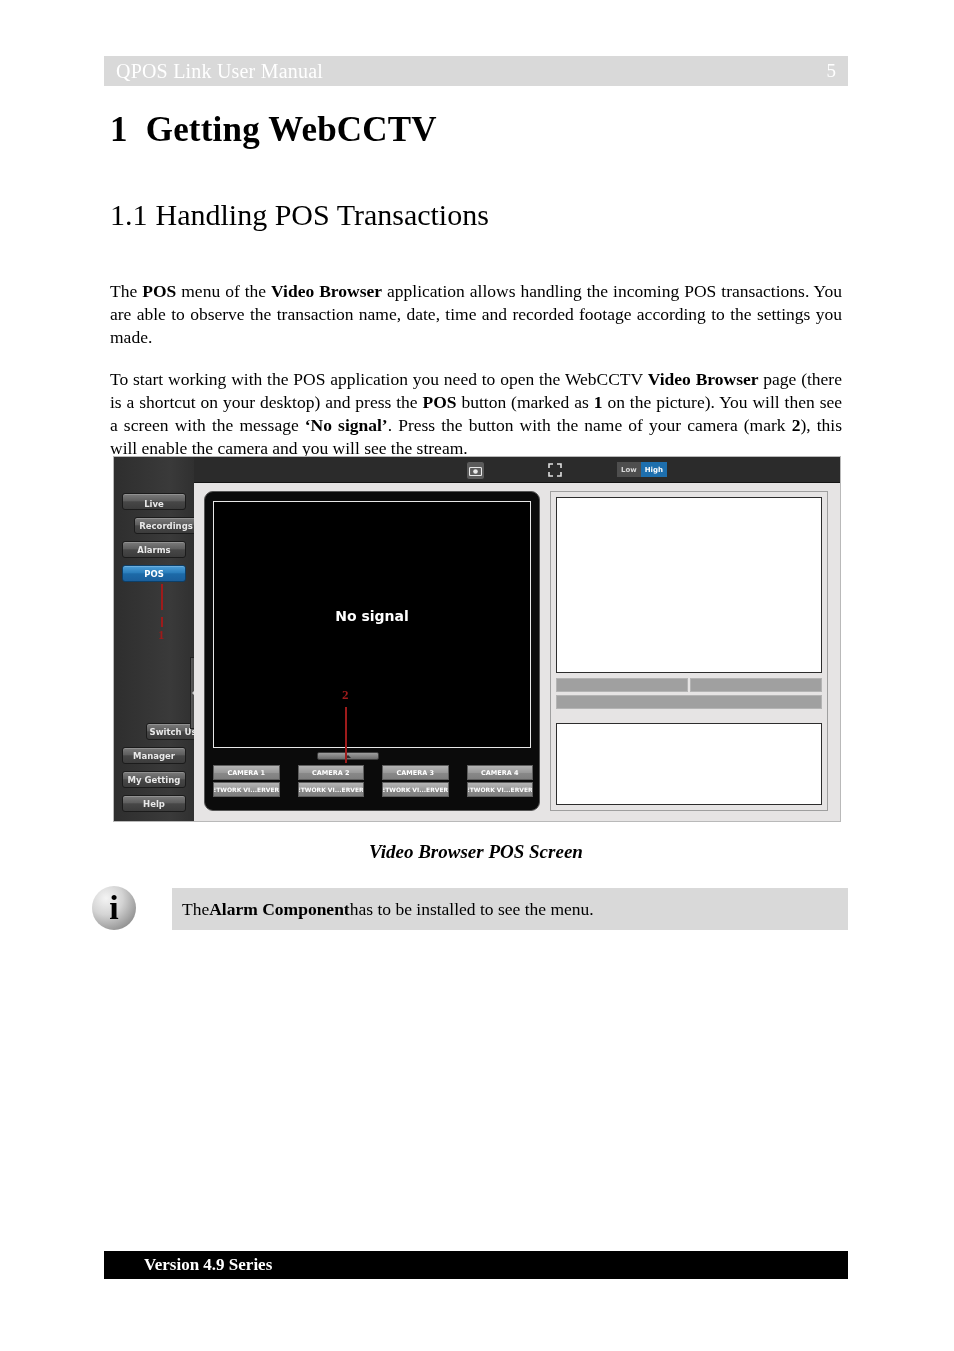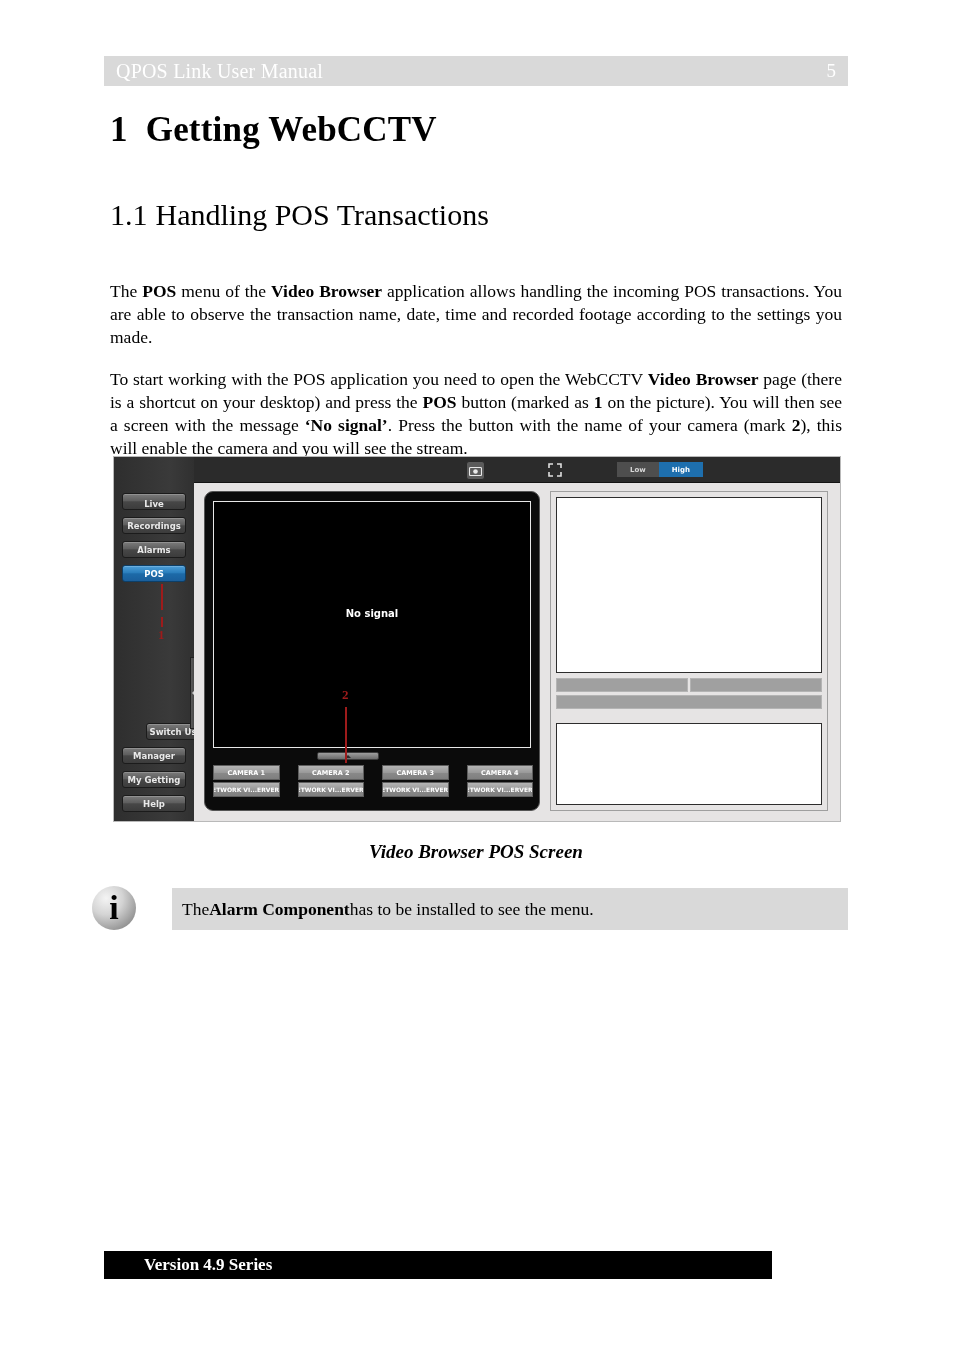--- a/index.html
+++ b/index.html
@@ -115,21 +115,21 @@
     box-shadow: inset 0 1px 0 rgba(255,255,255,.18);
     box-sizing: border-box;
     white-space: nowrap;
   }
   .nav-btn.active {
     background: linear-gradient(to bottom, #4e9fd8 0%, #2a7ebc 45%, #1d6aa8 52%, #1a5f9b 100%);
     color: #ffffff;
     border-color: #0d3f68;
   }
   #nav0 { top: 36px; align-items: flex-end; }
-  #nav1 { top: 60px; }
+  #nav1 { top: 60px; margin-left: 12px; }
   #nav2 { top: 84px; }
   #nav3 { top: 108px; }
   #nav4 { top: 266px; margin-left: 24px; }
   #nav5 { top: 290px; }
   #nav6 { top: 314px; }
   #nav7 { top: 338px; }
 
   
   .ann-line {
     position: absolute;
@@ -201,21 +201,21 @@
   #tb-fullscreen { left: 352px; background: transparent; }
   .tb-quality {
     position: absolute;
     top: 5px;
     height: 15px;
     display: flex;
     align-items: stretch;
   }
   #tb-quality { left: 423px; }
   .q-btn {
-    padding: 0 13px;
+    padding: 0 4px;
     font-size: 7px;
     font-weight: bold;
     color: #d7d7d7;
     background: #4e4e4e;
     display: flex;
     align-items: center;
     justify-content: center;
   }
   .q-btn.active { background: #1e6fae; color: #ffffff; }
 
@@ -241,21 +241,21 @@
     border: 1px solid #e8e8e8;
     box-sizing: border-box;
   }
   .nosignal {
     position: absolute;
     left: 0;
     top: 106px;
     width: 100%;
     text-align: center;
     color: #ffffff;
-    font-size: 10px;
+    font-size: 14px;
     font-weight: bold;
     font-family: "DejaVu Sans", sans-serif;
   }
   .collapse-handle {
     position: absolute;
     left: 112px;
     top: 260px;
     width: 62px;
     height: 8px;
     border-radius: 2px;
@@ -380,21 +380,21 @@
     padding-left: 10px;
     box-sizing: border-box;
     font-size: 17.5px;
   }
 
   
   .footer {
     position: absolute;
     left: 104px;
     top: 1251px;
-    width: 668px;
+    width: 744px;
     height: 28px;
     background: #000000;
     display: flex;
     align-items: center;
     padding-left: 40px;
     box-sizing: border-box;
   }
   .footer span {
     color: #ffffff;
     font-size: 17px;

